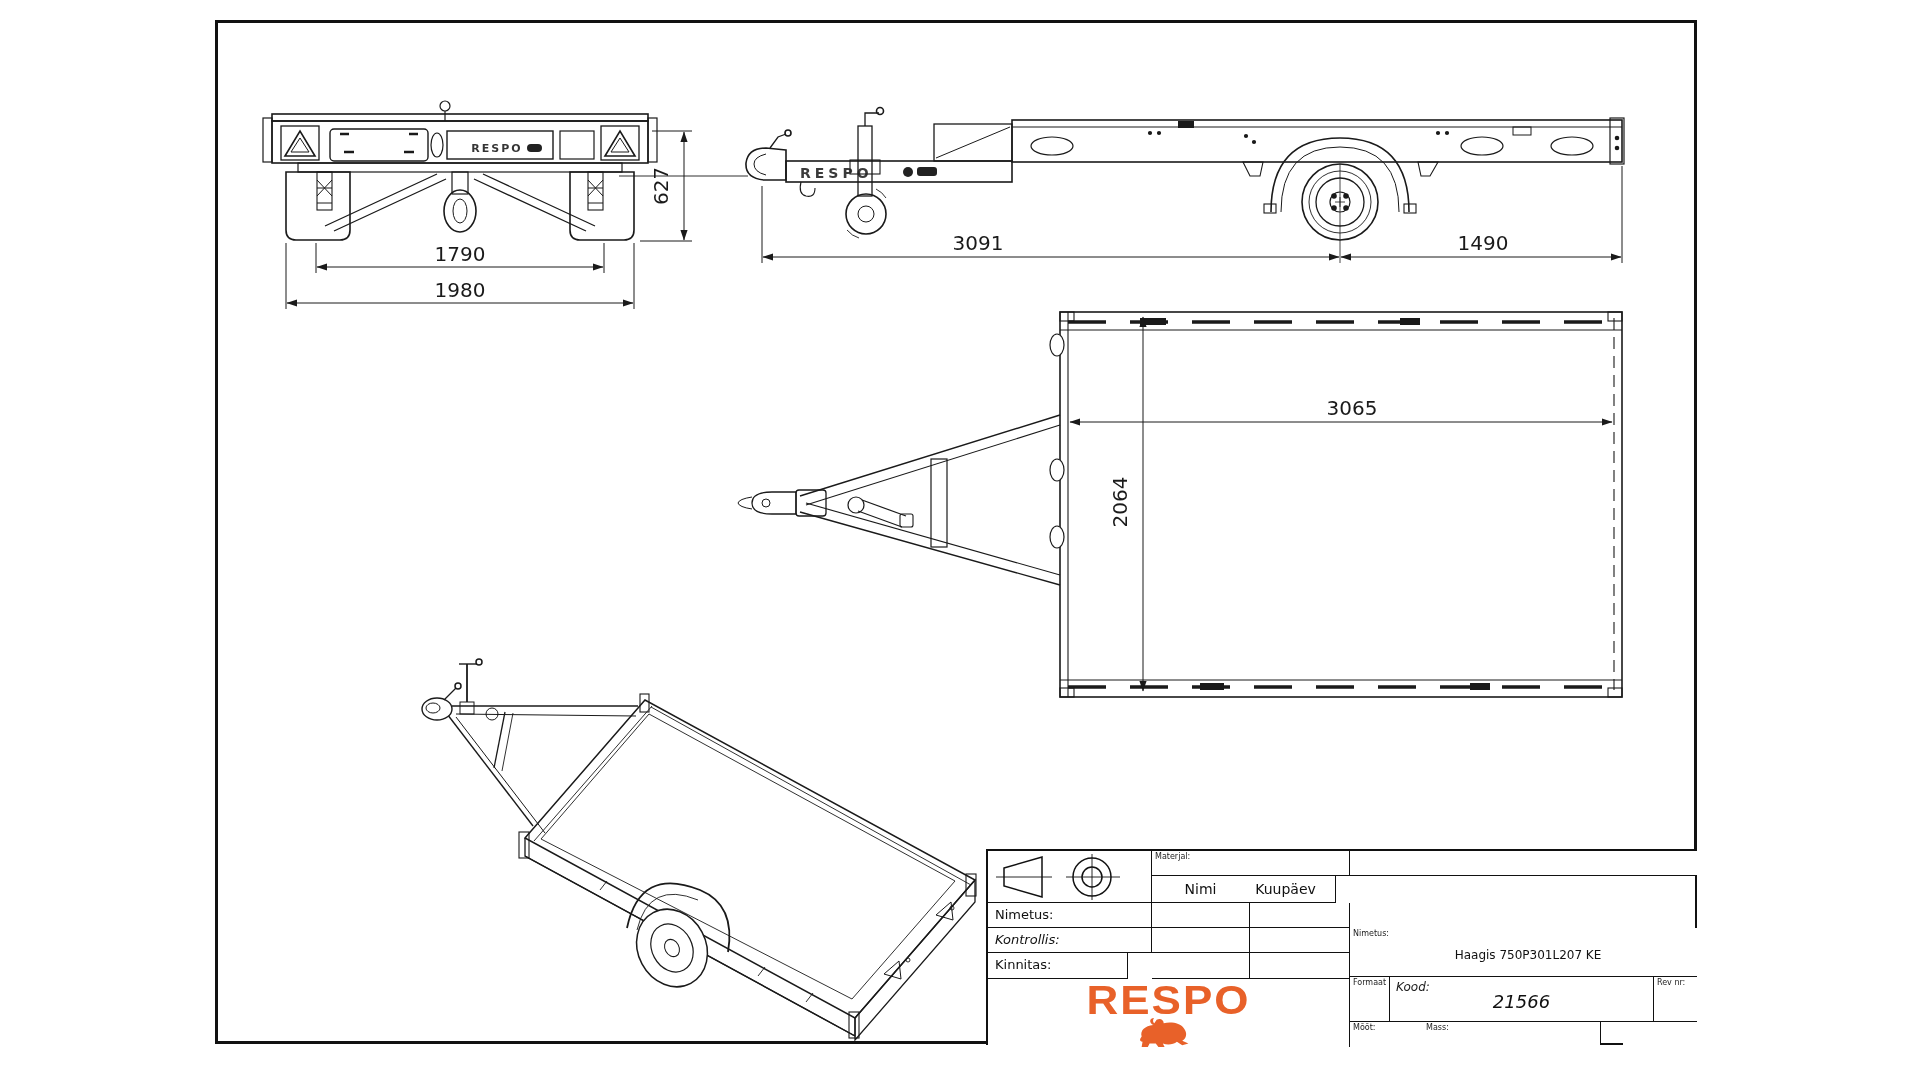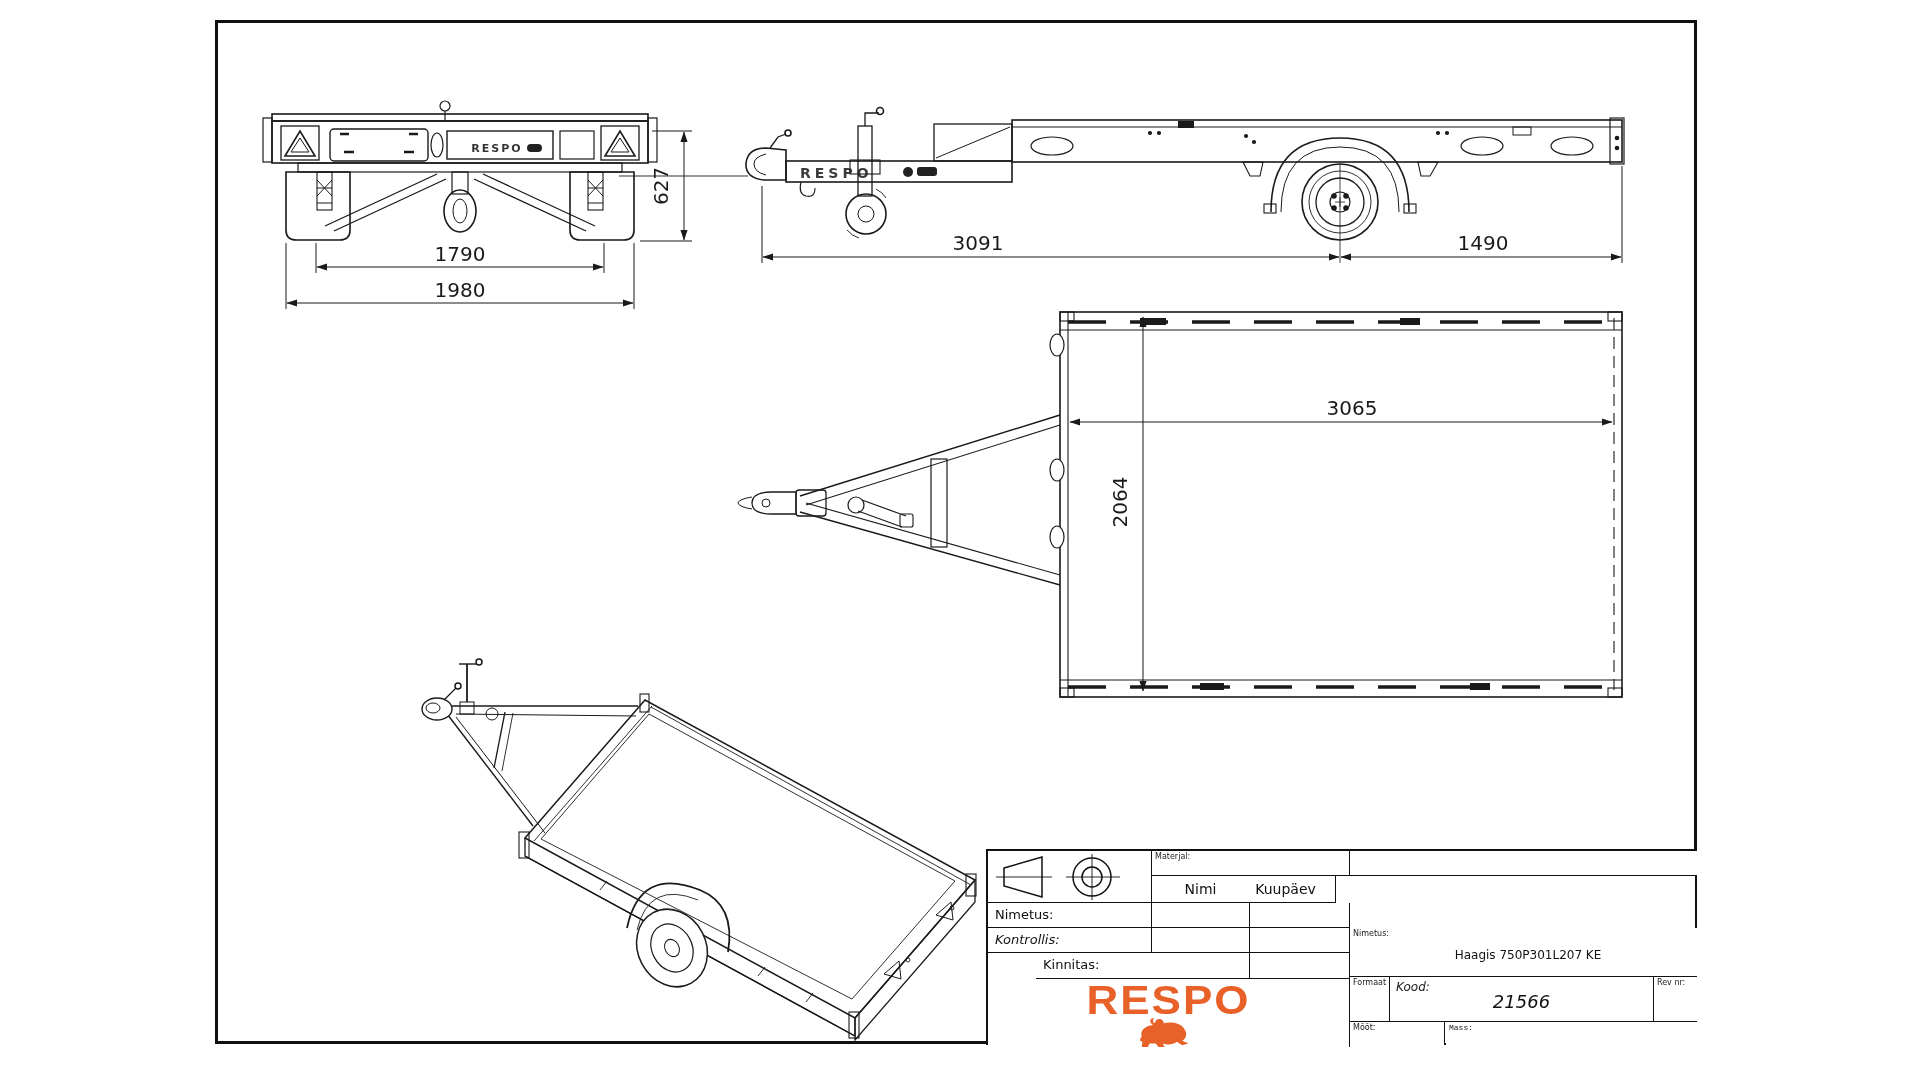--- a/index.html
+++ b/index.html
@@ -279,21 +279,21 @@
     <div class="cell b-r b-b ctr" style="left:248px;top:25px;width:100px;height:27px;text-align:right;">Kuupäev</div>
 
     <div class="cell b-r b-b lbl" style="left:0;top:52px;width:164px;height:25px;">Nimetus:</div>
     <div class="cell b-r b-b" style="left:164px;top:52px;width:98px;height:25px;"></div>
     <div class="cell b-r b-b" style="left:262px;top:52px;width:100px;height:25px;"></div>
 
     <div class="cell b-r b-b lbl" style="left:0;top:77px;width:164px;height:25px;font-style:italic;">Kontrollis:</div>
     <div class="cell b-r b-b" style="left:164px;top:77px;width:98px;height:25px;"></div>
     <div class="cell b-r b-b" style="left:262px;top:77px;width:100px;height:25px;"></div>
 
-    <div class="cell b-r b-b lbl" style="left:0;top:102px;width:140px;height:26px;margin-left:48px;">Kinnitas:</div>
+    <div class="cell b-r b-b lbl" style="left:0;top:102px;width:140px;height:26px;">Kinnitas:</div>
     <div class="cell b-r b-b" style="left:164px;top:102px;width:98px;height:26px;"></div>
     <div class="cell b-r b-b" style="left:262px;top:102px;width:100px;height:26px;"></div>
 
     <div class="cell b-r" id="logo-wrap" style="color: rgb(232, 97, 41);">
       <div id="logo-text" style="color: rgb(232, 97, 41);">RESPO</div>
       <svg width="90" height="34" viewBox="0 0 90 34" style="margin-top:-4px;">
         <path fill="currentColor" d="M14 22 C12 15 18 10 27 9 L31 3 C35 1 39 3 39 7 C48 5 58 7 62 13 C66 18 65 24 60 27 L67 30 L60 32 L54 28 C50 31 44 32 38 30 L40 34 L33 34 L30 30 L23 30 L21 34 L14 34 L15 28 C11 27 12 25 14 22 Z"></path>
         <path fill="currentColor" d="M27 9 C22 6 23 1 28 1 C26 4 27 7 30 8 Z"></path>
       </svg>
     </div>
@@ -303,16 +303,16 @@
       <div class="sm">Nimetus:</div>
       <div class="nimetus-val">Haagis 750P301L207 KE</div>
     </div>
     <div class="cell b-r b-b sm" style="left:362px;top:126px;width:40px;height:45px;">Formaat</div>
     <div class="cell b-r b-b" style="left:402px;top:126px;width:264px;height:45px;font-style:italic;">
       <div style="font-size:12px;padding:3px 0 0 6px;">Kood:</div>
       <div class="val-big">21566</div>
     </div>
     <div class="cell b-b sm" style="left:666px;top:126px;width:43px;height:45px;">Rev nr:</div>
     <div class="cell b-r sm" style="left:362px;top:171px;width:95px;height:23px;">Mõõt:</div>
-    <div class="cell b-r sm" style="left:458px;top:171px;width:178px;height:23px;font-family:Liberation Mono, monospace;">Mass:</div>
+    <div class="cell b-r sm" style="left:435px;top:171px;width:178px;height:23px;">Mass:</div>
     <div class="cell" style="left:635px;top:171px;width:74px;height:23px;"></div>
   </div>
 </div>
 
 </body></html>

